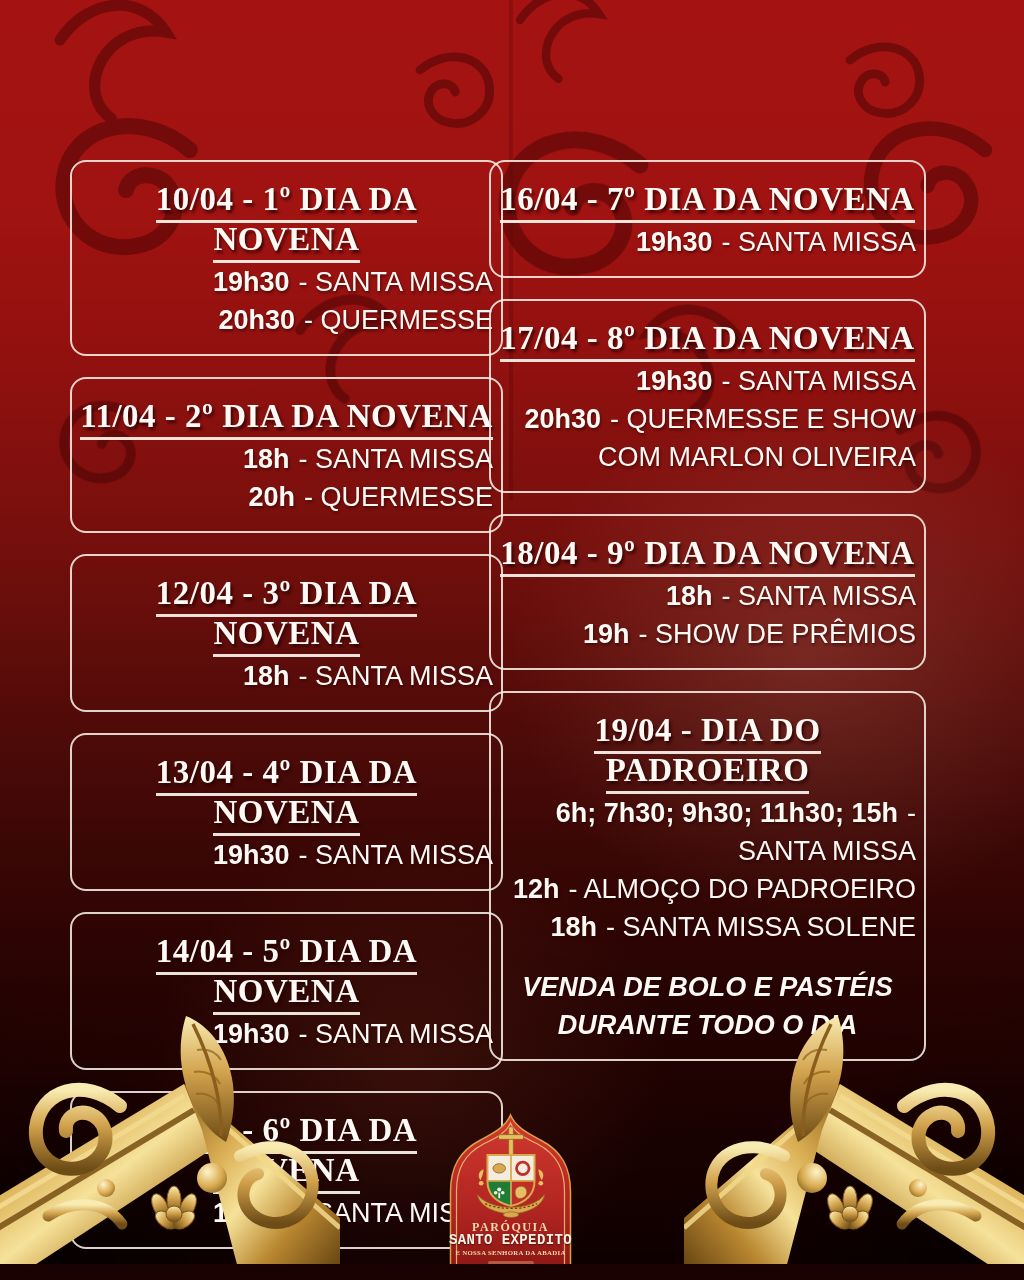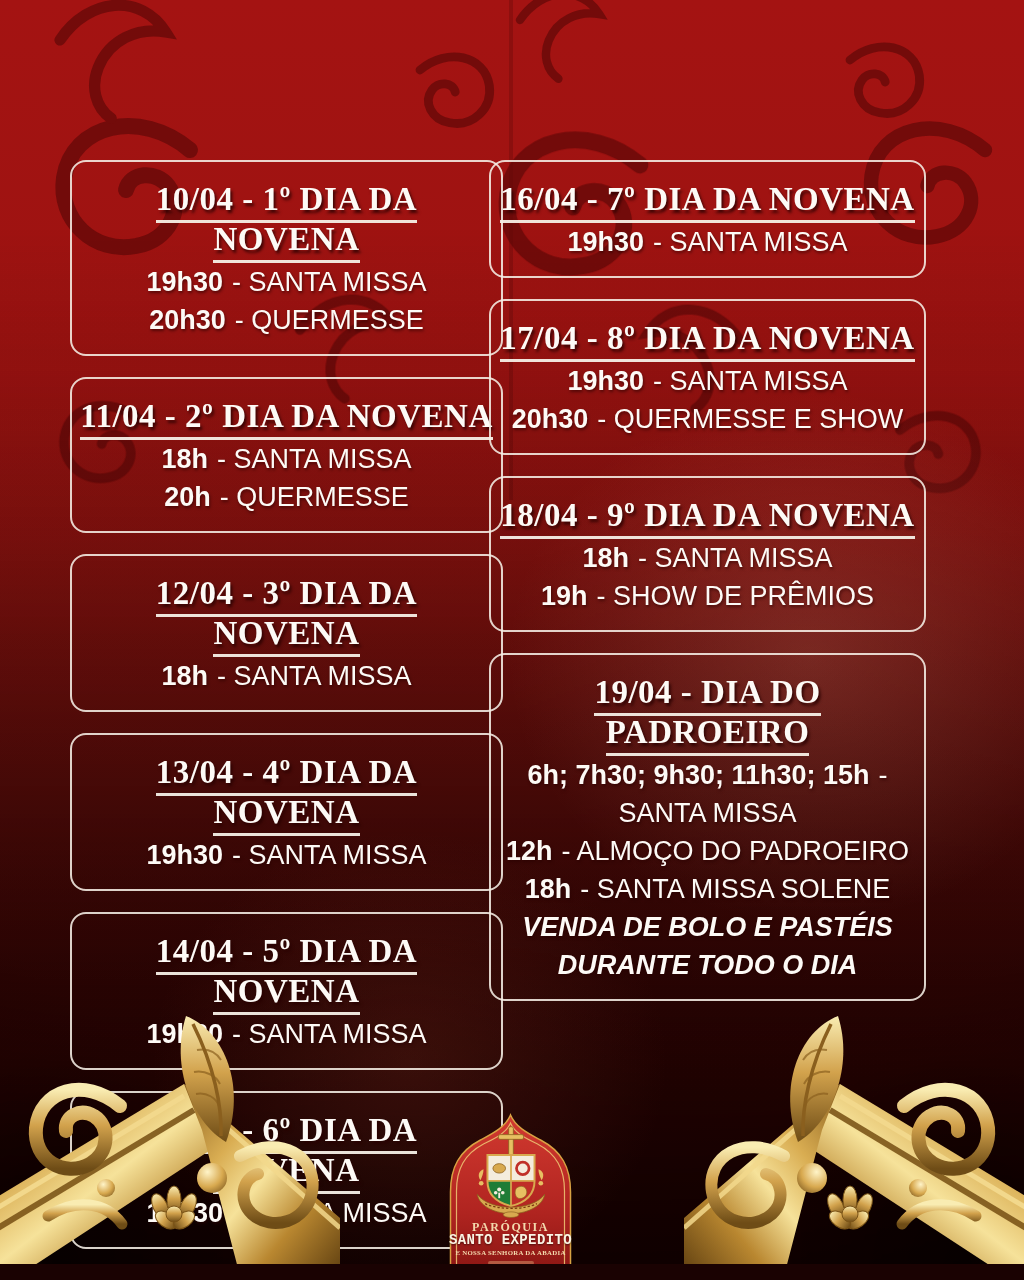--- a/index.html
+++ b/index.html
@@ -24,26 +24,26 @@
   #col-right{left:489px;width:437px;}
   .card{
     border:2px solid rgba(246,239,230,.88);
     border-radius:16px;
     padding:17px 8px 15px;
     text-align:center;color:#fdfaf6;
   }
   .card-title{font-family:"Liberation Serif",serif;font-weight:700;font-size:33px;line-height:40px;
     letter-spacing:.5px;text-shadow:2px 3px 3px rgba(40,0,0,.8);margin-bottom:4px;}
   .card-title span{border-bottom:3px solid rgba(246,239,230,.95);padding-bottom:3px;}
-  .card-line{font-size:27px;line-height:38px;display:flex;justify-content:center;gap:9px;
+  .card-line{font-size:27px;line-height:38px;display:flex;justify-content:flex-end;gap:9px;
     text-shadow:1px 2px 3px rgba(40,0,0,.6);}
   .event-time{font-weight:700;}
   .card-note{font-size:27px;line-height:38px;font-weight:700;font-style:italic;
     text-shadow:1px 2px 3px rgba(40,0,0,.6);}
-  .card-line + .card-note{}
+  .card-line + .card-note{margin-top:22px;}
   .corner{position:absolute;bottom:-8px;width:352px;height:262px;z-index:4;}
   .corner.left{left:-12px;}
   .corner.right{right:-12px;transform:scaleX(-1);}
   .corner svg{width:100%;height:100%;}
   #badge{position:absolute;left:447px;top:1112px;width:127px;height:180px;z-index:5;}
   .badge-shape{position:absolute;inset:0;}
   .badge-content{position:relative;z-index:1;text-align:center;padding-top:13px;}
   .crest{display:block;margin:0 auto;}
   .badge-type{font-family:"Liberation Serif",serif;font-weight:700;font-size:12px;line-height:10px;
     letter-spacing:1.6px;color:#f3d9ad;margin-top:4px;}
@@ -143,20 +143,23 @@
       </div>
       <div class="card">
         <div class="card-title"><span class="">17/04 - 8º DIA DA NOVENA</span></div>
         <div class="card-line">
           <span class="event-time">19h30</span>
           <span class="event-desc">- SANTA MISSA</span>
         </div>
         <div class="card-line">
           <span class="event-time">20h30</span>
           <span class="event-desc">- QUERMESSE E SHOW</span>
+        </div>
+        <div class="card-line">
+          <span class="event-desc">COM MARLON OLIVEIRA</span>
         </div>
       </div>
       <div class="card">
         <div class="card-title"><span class="">18/04 - 9º DIA DA NOVENA</span></div>
         <div class="card-line">
           <span class="event-time">18h</span>
           <span class="event-desc">- SANTA MISSA</span>
         </div>
         <div class="card-line">
           <span class="event-time">19h</span>

